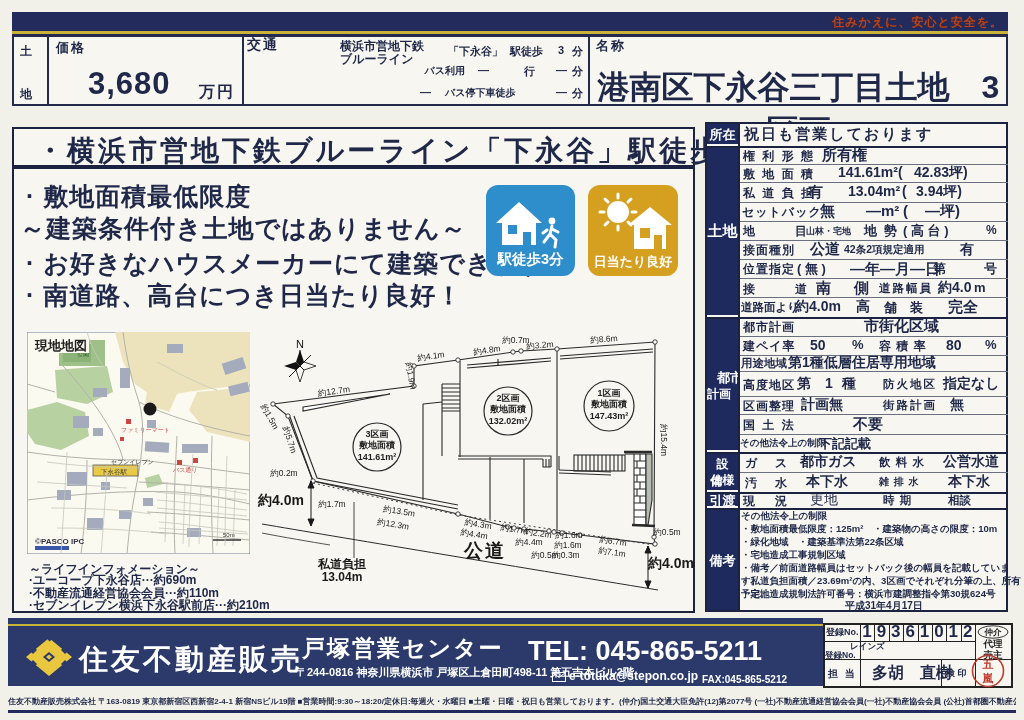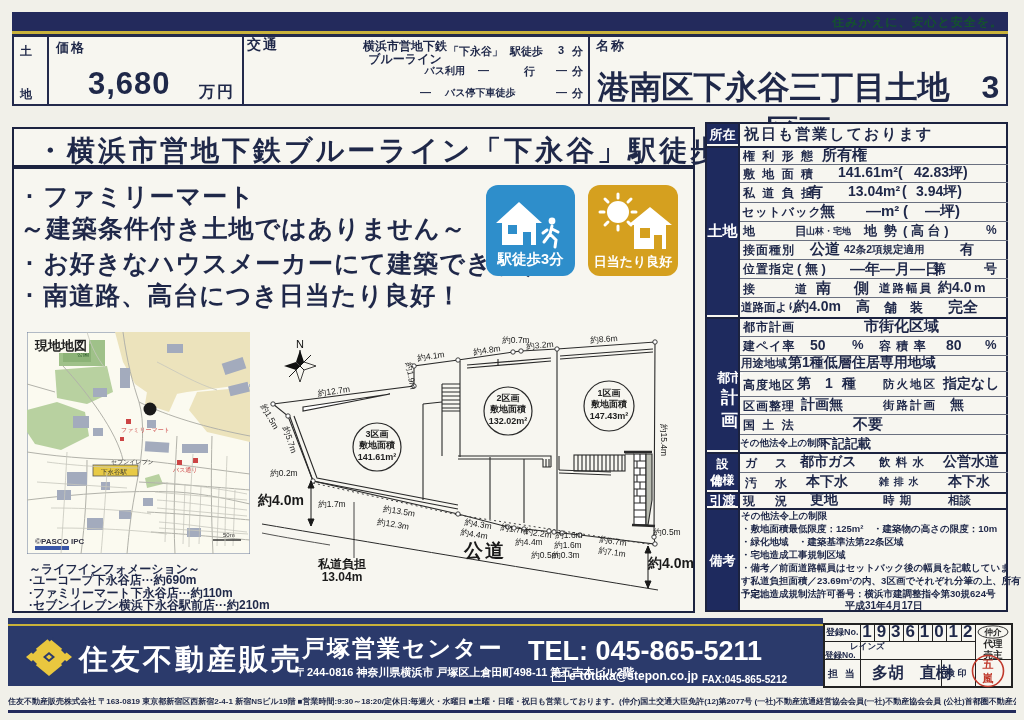--- a/index.html
+++ b/index.html
@@ -3,38 +3,38 @@
 <style>
 html,body{margin:0;padding:0;}
 body{width:1024px;height:720px;position:relative;background:#f1f0e9;font-family:"Liberation Sans",sans-serif;overflow:hidden;}
 .a{position:absolute;}
 .ink{color:#1f2849;}
 svg text{font-family:"Liberation Sans",sans-serif;}
 </style></head><body>
 
 <div class="a" style="left:12px;top:12px;width:996px;height:19px;background:#232a5c;"></div>
 
-<div class="a" style="left:730px;top:14px;width:273px;height:16px;color:#14532d;font-size:12px;font-weight:bold;text-align:right;letter-spacing:1px;">住みかえに、安心と安全を。</div>
+<div class="a" style="left:730px;top:14px;width:273px;height:16px;color:#c2410c;font-size:12px;font-weight:bold;text-align:right;letter-spacing:1px;">住みかえに、安心と安全を。</div>
 
 <div class="a" style="left:12px;top:31px;width:996px;height:3px;background:#c9b23a;"></div>
 
 <div class="a" style="left:12px;top:34px;width:996px;height:72px;background:#f7f6f0;border:2px solid #232a4c;border-top:3px solid #232a4c;box-sizing:border-box;"></div>
 <div class="a" style="left:47px;top:34px;width:2px;height:72px;background:#232a4c;"></div>
 <div class="a" style="left:242px;top:34px;width:2px;height:72px;background:#232a4c;"></div>
 <div class="a" style="left:588px;top:34px;width:2px;height:72px;background:#232a4c;"></div>
 
 <div class="a ink" style="left:20px;top:43px;font-size:12px;font-weight:bold;">土</div>
 <div class="a ink" style="left:20px;top:86px;font-size:12px;font-weight:bold;">地</div>
 
 <div class="a ink" style="left:56px;top:39px;font-size:13px;font-weight:bold;letter-spacing:2px;">価格</div>
 <div class="a ink" style="left:88px;top:66px;font-size:31px;font-weight:bold;letter-spacing:1px;">3,680</div>
 <div class="a ink" style="left:199px;top:82px;font-size:16px;font-weight:bold;letter-spacing:2px;">万円</div>
 
 <div class="a ink" style="left:247px;top:36px;font-size:14px;font-weight:bold;letter-spacing:2px;">交通</div>
-<div class="a ink" style="left:340px;top:40px;width:130px;text-align:center;font-size:12px;font-weight:bold;line-height:13px;">横浜市営地下鉄<br>ブルーライン</div>
+<div class="a ink" style="left:340px;top:40px;width:130px;font-size:12px;font-weight:bold;line-height:13px;">横浜市営地下鉄<br>ブルーライン</div>
 <div class="a ink" style="left:400px;top:64px;width:65px;text-align:right;font-size:10px;font-weight:bold;">バス利用</div>
 <div class="a ink" style="left:420px;top:86px;font-size:11px;font-weight:bold;">—</div>
 <div class="a ink" style="left:448px;top:44px;font-size:11px;font-weight:bold;">「下永谷」</div>
 <div class="a ink" style="left:478px;top:64px;font-size:11px;font-weight:bold;">—</div>
 <div class="a ink" style="left:445px;top:86px;font-size:10px;font-weight:bold;">バス停下車徒歩</div>
 <div class="a ink" style="left:510px;top:44px;font-size:11px;font-weight:bold;">駅徒歩</div>
 <div class="a ink" style="left:524px;top:64px;font-size:11px;font-weight:bold;">行</div>
 <div class="a ink" style="left:558px;top:44px;font-size:11px;font-weight:bold;">3</div>
 <div class="a ink" style="left:556px;top:64px;font-size:11px;font-weight:bold;">—</div>
 <div class="a ink" style="left:556px;top:86px;font-size:11px;font-weight:bold;">—</div>
@@ -43,21 +43,21 @@
 <div class="a ink" style="left:572px;top:86px;font-size:11px;font-weight:bold;">分</div>
 
 <div class="a ink" style="left:596px;top:37px;font-size:13px;font-weight:bold;letter-spacing:2px;">名称</div>
 <div class="a ink" style="left:596px;top:66px;width:405px;text-align:center;font-size:32px;font-weight:bold;">港南区下永谷三丁目土地　3区画</div>
 
 <div class="a" style="left:12px;top:127px;width:683px;height:40px;background:#f7f6f0;border:2px solid #1c2340;box-sizing:border-box;"></div>
 <div class="a ink" style="left:36px;top:132px;font-size:28px;font-weight:bold;letter-spacing:3px;">・横浜市営地下鉄ブルーライン「下永谷」駅徒歩3分</div>
 
 <div class="a" style="left:12px;top:167px;width:683px;height:446px;background:#f7f6f0;border:2px solid #1c2340;box-sizing:border-box;"></div>
 
-<div class="a ink" style="left:26px;top:180px;font-size:25px;font-weight:bold;letter-spacing:1px;">· ファミリーマート</div>
+<div class="a ink" style="left:26px;top:180px;font-size:25px;font-weight:bold;letter-spacing:1px;">· 敷地面積最低限度</div>
 
 <div class="a ink" style="left:20px;top:212px;font-size:25px;font-weight:bold;letter-spacing:1px;">～建築条件付き土地ではありません～</div>
 
 <div class="a ink" style="left:26px;top:247px;font-size:25px;font-weight:bold;letter-spacing:1px;">· お好きなハウスメーカーにて建築できます。</div>
 
 <div class="a ink" style="left:26px;top:279px;font-size:25px;font-weight:bold;letter-spacing:1px;">· 南道路、高台につき日当たり良好！</div>
 
 <div class="a" style="left:486px;top:185px;width:89px;height:91px;background:#2e8ecb;border-radius:12px;"></div>
 <svg class="a" style="left:486px;top:185px;" width="89" height="91" viewBox="0 0 89 91">
 <g fill="#fff">
@@ -198,21 +198,21 @@
       <path d="M132,196 L221,202"></path>
 </g>
 <text x="74" y="142" font-size="6.5" fill="#333">下永谷駅</text>
 <text x="196" y="205" font-size="6" fill="#333">50m</text>
 </svg>
 
 <div class="a ink" style="left:29px;top:561px;font-size:12px;font-weight:bold;">～ライフインフォメーション～</div>
 
 <div class="a ink" style="left:29px;top:572px;font-size:12px;font-weight:bold;">·ユーコープ下永谷店···約690m</div>
 
-<div class="a ink" style="left:29px;top:585px;font-size:12px;font-weight:bold;">·ファミリーマート下永谷店···約110m</div>
+<div class="a ink" style="left:29px;top:585px;font-size:12px;font-weight:bold;">·不動産流通経営協会会員···約110m</div>
 
 <div class="a ink" style="left:29px;top:597px;font-size:12px;font-weight:bold;">·セブンイレブン横浜下永谷駅前店···約210m</div>
 
 <svg class="a" style="left:252px;top:330px;" width="443" height="284" viewBox="0 0 443 284">
 <g stroke="#2a2a2a" stroke-width="1.1" fill="none">
 
 <polyline points="21,74 162,56 162,36 206,30 261,22 269,21 305,19 403,12 402,207 403,214 328,205 310,203 302,202 272,199 256,197 206,184 61,151 36,86 21,74"></polyline>
 
 <polyline points="38,87 61,151 206,179"></polyline>
 <polyline points="42,86 65,148 206,175"></polyline>
@@ -366,21 +366,21 @@
 <div class="a" style="left:705px;top:122px;width:303px;height:490px;background:#f7f6f0;border:2px solid #1c2340;box-sizing:border-box;"></div>
 
 <div class="a" style="left:707px;top:124px;width:31px;height:20px;background:#1e2a5e;"></div>
 <div class="a" style="left:707px;top:126px;width:31px;text-align:center;color:#fff;font-size:13px;font-weight:bold;">所在</div>
 
 <div class="a" style="left:707px;top:148px;width:31px;height:167px;background:#1e2a5e;"></div>
 <div class="a" style="left:707px;top:222px;width:31px;text-align:center;color:#fff;font-size:15px;font-weight:bold;">土地</div>
 
 <div class="a" style="left:707px;top:319px;width:31px;height:131px;background:#1e2a5e;"></div>
 <div class="a" style="left:707px;top:369px;width:46px;text-align:center;color:#fff;font-size:13px;font-weight:bold;">都市</div>
-<div class="a" style="left:707px;top:386px;width:31px;text-align:right;color:#fff;font-size:17px;font-weight:bold;">計画</div>
+<div class="a" style="left:707px;top:386px;width:31px;text-align:left;color:#fff;font-size:12px;font-weight:bold;">計画</div>
 
 <div class="a" style="left:707px;top:454px;width:31px;height:36px;background:#1e2a5e;"></div>
 <div class="a" style="left:707px;top:456px;width:31px;text-align:center;color:#fff;font-size:12px;font-weight:bold;">設備・</div>
 <div class="a" style="left:707px;top:472px;width:31px;text-align:center;color:#fff;font-size:12px;font-weight:bold;">仕様</div>
 
 <div class="a" style="left:707px;top:494px;width:31px;height:12px;background:#1e2a5e;"></div>
 <div class="a" style="left:707px;top:492px;width:31px;text-align:center;color:#fff;font-size:13px;font-weight:bold;">引渡</div>
 
 <div class="a" style="left:707px;top:510px;width:31px;height:100px;background:#1e2a5e;"></div>
 <div class="a" style="left:707px;top:552px;width:31px;text-align:center;color:#fff;font-size:13px;font-weight:bold;">備考</div>
@@ -480,21 +480,21 @@
 <div class="a ink" style="left:800px;top:453px;font-size:14px;font-weight:bold;">都市ガス</div>
 <div class="a ink" style="left:879px;top:455px;font-size:11.5px;font-weight:bold;letter-spacing:1px;">飲 料 水</div>
 <div class="a ink" style="left:943px;top:453px;font-size:14px;font-weight:bold;">公営水道</div>
 <div class="a ink" style="left:745px;top:475px;font-size:12px;font-weight:bold;">汚</div>
 <div class="a ink" style="left:775px;top:475px;font-size:12px;font-weight:bold;">水</div>
 <div class="a ink" style="left:806px;top:473px;font-size:14px;font-weight:bold;">本下水</div>
 <div class="a ink" style="left:879px;top:475px;font-size:10px;font-weight:bold;letter-spacing:1px;">雑 排 水</div>
 <div class="a ink" style="left:948px;top:473px;font-size:14px;font-weight:bold;">本下水</div>
 <div class="a ink" style="left:743px;top:493px;font-size:12px;font-weight:bold;">現</div>
 <div class="a ink" style="left:775px;top:493px;font-size:12px;font-weight:bold;">況</div>
-<div class="a ink" style="left:810px;top:491px;font-size:14px;font-weight:bold;text-align:center;">更地</div>
+<div class="a ink" style="left:810px;top:491px;font-size:14px;font-weight:normal;text-align:center;">更地</div>
 <div class="a ink" style="left:883px;top:493px;font-size:11.5px;font-weight:bold;letter-spacing:1px;">時 期</div>
 <div class="a ink" style="left:948px;top:493px;font-size:11.5px;font-weight:bold;">相談</div>
 <div class="a ink" style="left:741px;top:510px;font-size:9.5px;font-weight:bold;">その他法令上の制限</div>
 <div class="a ink" style="left:741px;top:523px;font-size:9.5px;font-weight:bold;">・敷地面積最低限度：125m²　・建築物の高さの限度：10m</div>
 <div class="a ink" style="left:741px;top:536px;font-size:9.5px;font-weight:bold;">・緑化地域　・建築基準法第22条区域</div>
 <div class="a ink" style="left:741px;top:549px;font-size:9.5px;font-weight:bold;">・宅地造成工事規制区域</div>
 <div class="a ink" style="left:741px;top:562px;font-size:9.5px;font-weight:bold;">・備考／前面道路幅員はセットバック後の幅員を記載しています。</div>
 <div class="a ink" style="left:741px;top:575px;font-size:9.5px;font-weight:bold;">・私道負担面積／23.69m²の内、3区画でそれぞれ分筆の上、所有予定。</div>
 <div class="a ink" style="left:741px;top:588px;font-size:9.5px;font-weight:bold;">・宅地造成規制法許可番号：横浜市建調整指令第30規624号</div>
 <div class="a ink" style="left:845px;top:599px;font-size:10px;font-weight:bold;">平成31年4月17日</div>

